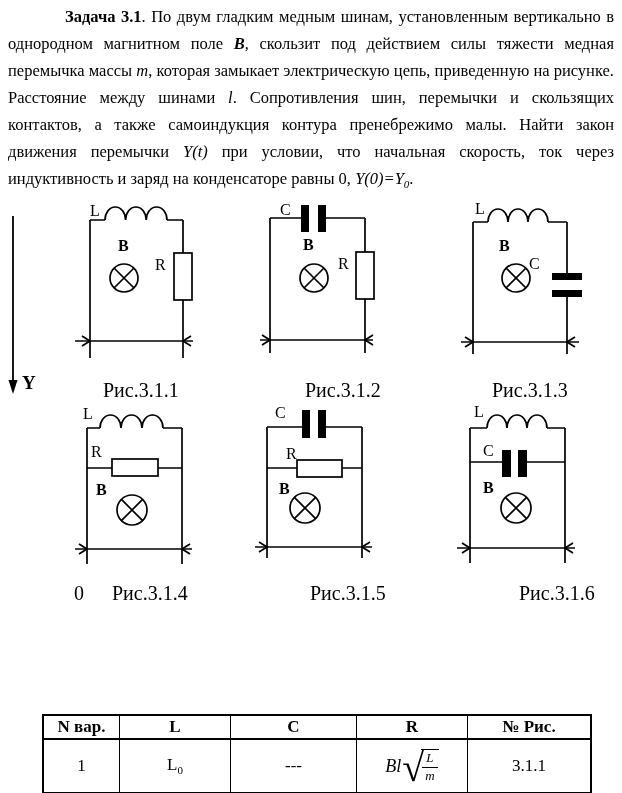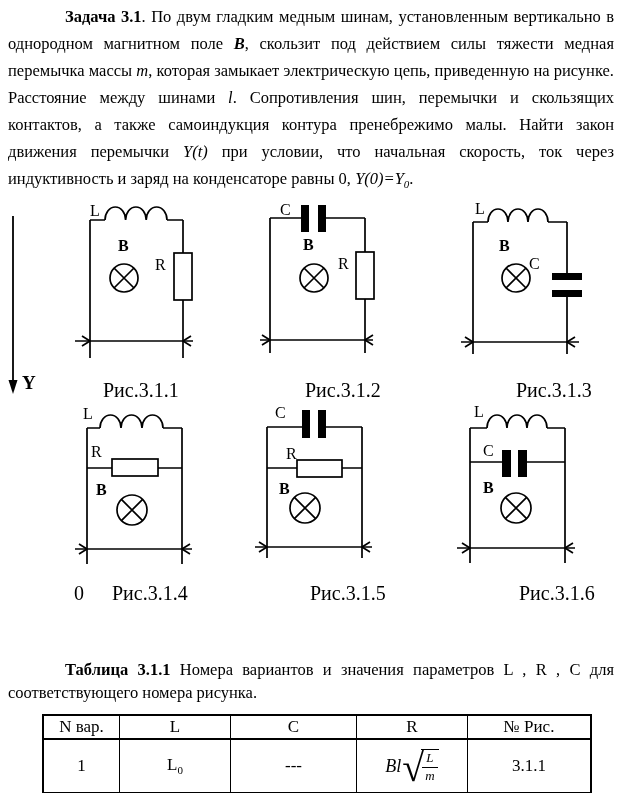--- a/index.html
+++ b/index.html
@@ -26,21 +26,21 @@
   
   .tcap{position:absolute;left:8px;top:658px;width:606px;font-size:16.5px;line-height:23px;
         text-align:justify;text-indent:57px;}
 
   
   table.params{position:absolute;left:42px;top:714px;border-collapse:collapse;
                table-layout:fixed;font-size:17px;}
   table.params{border:2.5px solid #000;}
   table.params th, table.params td{border:1.6px solid #000;text-align:center;
                vertical-align:middle;padding:0;}
-  table.params thead th{height:22px;font-weight:normal;border-bottom:2px solid #000;}
+  table.params thead th{height:22px;font-weight:bold;border-bottom:2px solid #000;}
   table.params tbody td{height:52px;font-weight:normal;}
   .c0{width:75px;} .c1{width:110px;} .c2{width:125px;} .c3{width:110px;} .c4{width:122px;}
   sub{font-size:11px;}
 
   
   .fml{display:inline-flex;align-items:center;justify-content:center;}
   .fpref{font-style:italic;font-size:18px;margin-right:1px;}
   .rad{font-size:40px;line-height:1;margin-right:-3px;transform:translateY(2px);}
   .frac{display:inline-flex;flex-direction:column;align-items:center;
         border-top:1.6px solid #000;font-style:italic;font-size:13px;line-height:1.3;
@@ -117,21 +117,21 @@
         <path d="M51,70 L71,90 M71,70 L51,90"></path>
       </g>
       <g>
         <path d="M6,144 H124"></path>
         <path d="M18,144 L10,139 M18,144 L10,149 M112,144 L120,139 M112,144 L120,149"></path>
       </g>
     </svg>
     <div class="lbl" style="left:475px;top:201px;">L</div>
     <div class="lblb" style="left:499px;top:238px;">B</div>
     <div class="lbl" style="left:529px;top:256px;">C</div>
-    <div class="cap" style="left:516px;top:381px;">Рис.3.1.3</div>
+    <div class="cap" style="left:492px;top:381px;">Рис.3.1.3</div>
 
     <svg class="circ" style="left:70px;top:405px;" width="130" height="162" viewBox="0 0 130 162">
       <path d="M17,23 V159 M112,23 V159"></path>
       <path d="M17,23 H30 M93,23 H112 M17,63 H42 M88,63 H112"></path>
       <path d="M30,23 a10.5,13 0 0 1 21,0 a10.5,13 0 0 1 21,0 a10.5,13 0 0 1 21,0"></path>
       <rect class="res" x="42" y="54" width="46" height="17"></rect>
       <g>
         <circle cx="62" cy="105" r="15"></circle>
         <path d="M51.4,94.4 L72.6,115.6 M72.6,94.4 L51.4,115.6"></path>
       </g>
@@ -185,21 +185,20 @@
         <path d="M20,143 L12,138 M20,143 L12,148 M115,143 L123,138 M115,143 L123,148"></path>
       </g>
     </svg>
     <div class="lbl" style="left:474px;top:404px;">L</div>
     <div class="lbl" style="left:483px;top:443px;">C</div>
     <div class="lblb" style="left:483px;top:480px;">B</div>
     <div class="cap" style="left:519px;top:584px;">Рис.3.1.6</div>
 
   </div>
 
-  <div class="tcap"><span class="b">Таблица 3.1.1</span><span> Номера  вариантов  и значения параметров L , R , C  для соответствующего номера  рисунка.</span></div>
 
   <table class="params">
     <thead>
       <tr>
         <th class="c0">N вар.</th>
         <th class="c1">L</th>
         <th class="c2">C</th>
         <th class="c3">R</th>
         <th class="c4">№ Рис.</th>
       </tr>

